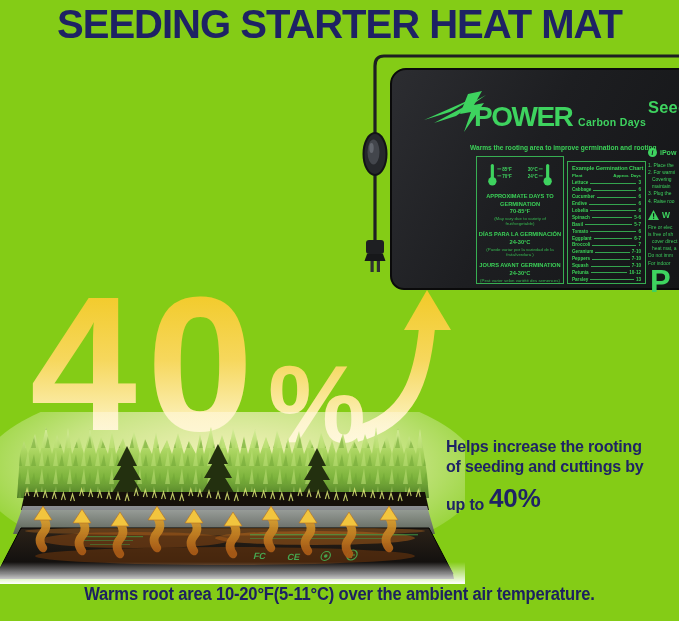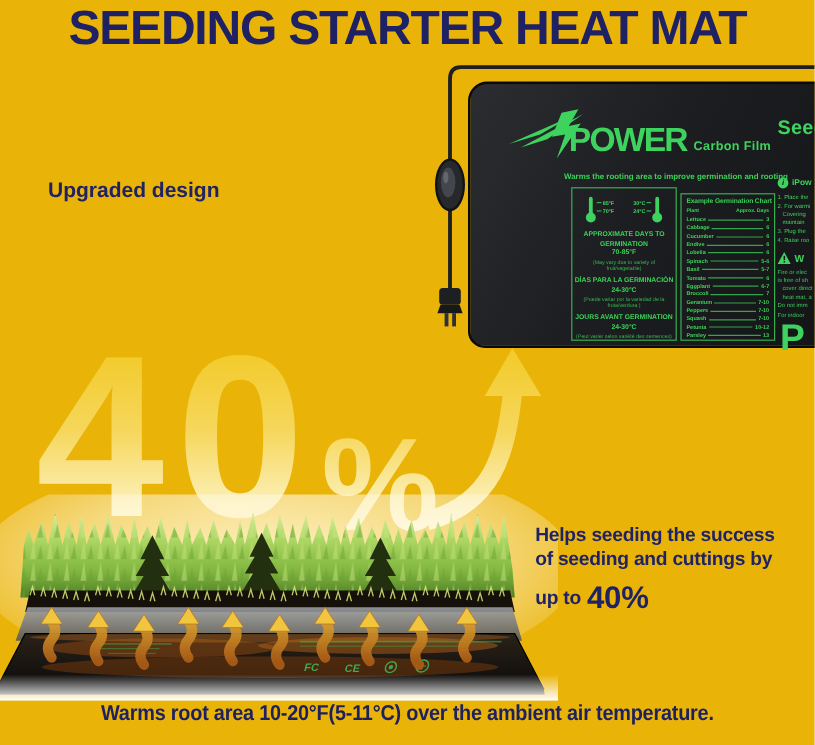--- a/index.html
+++ b/index.html
@@ -1,16 +1,16 @@
 <!DOCTYPE html>
 <html><head>
 <meta charset="utf-8">
 <style>
   html,body{margin:0;padding:0;background:#fff;}
-  .stage{position:relative;width:679px;height:621px;background:#eab308;overflow:hidden;
+  .stage{position:relative;width:679px;height:621px;background:#84cc16;overflow:hidden;
          font-family:"Liberation Sans",sans-serif;color:#1f2365;}
 
   
   .title{position:absolute;top:2px;left:0;right:0;text-align:center;font-size:40px;
          font-weight:800;letter-spacing:-1px;color:#1e2264;white-space:nowrap;}
 
   
   .upgraded{position:absolute;left:40px;top:147px;font-size:17.5px;font-weight:700;
             line-height:1.32;color:#1f2365;}
 
@@ -65,21 +65,21 @@
   .tray{position:absolute;left:-5px;top:412px;}
   .sprout{fill:none;stroke:#dce877;stroke-width:1.1;opacity:.85;}
   .arrow-stem{fill:none;stroke:url(#arrowGrad);stroke-width:8.5;stroke-linecap:round;opacity:.95;}
   .arrow-head{fill:#f2c53e;stroke:#b66f1e;stroke-width:.6;}
   .cert-t{fill:#46b557;opacity:.9;font-size:9px;font-weight:700;font-family:"Liberation Sans",sans-serif;}
   .greenline{fill:#3fae4f;}
 
   
   .helps{position:absolute;left:446px;top:437px;font-weight:700;color:#1f2365;
          font-size:16px;letter-spacing:-.2px;line-height:1.22;}
-  .helps-big{margin-top:7px;display:flex;align-items:center;}
+  .helps-big{margin-top:7px;display:flex;align-items:flex-end;}
   .big40{font-size:26px;margin-left:5px;font-weight:800;}
 
   
   .caption{position:absolute;left:0;right:0;top:584px;text-align:center;font-size:18px;
            font-weight:700;color:#1d2160;letter-spacing:-.2px;white-space:nowrap;
            transform:scaleX(.92);}
 </style>
 </head>
 <body>
 
@@ -98,33 +98,32 @@
     </defs>
     <text x="12" y="148" font-size="192" letter-spacing="10" fill="url(#goldGrad)">40</text>
     <text x="250" y="160" font-size="110" fill="url(#goldGrad)">%</text>
     <g>
       <path d="M 338 152 C 392 138 404 96 409 46" fill="none" stroke="url(#goldGrad)" stroke-width="16"></path>
       <polygon points="386,48 433,48 409,8" fill="url(#goldGrad)"></polygon>
     </g>
   </svg>
 
   <div class="upgraded">
-    <div>Upgraded design</div>
   </div>
 
   <div class="mat">
     <svg class="logo" width="175" height="46" viewBox="0 0 175 46">
       <g>
         <polygon class="bolt" points="0,30 52,7 26,22"></polygon>
         <polygon class="bolt" points="10,33 62,5 32,26"></polygon>
         <polygon class="bolt" points="44,4 58,1 50,15 60,13 40,42 47,22 36,24"></polygon>
       </g>
       <text x="50" y="36" class="logo-t">POWER</text>
     </svg>
-    <div class="carbon">Carbon Film</div>
+    <div class="carbon">Carbon Days</div>
     <div class="tagline">Warms the rooting area to improve germination and rooting</div>
 
     <div class="gbox box-temp">
       <svg width="80" height="28" viewBox="0 0 80 28">
         <g>
           <rect x="10.4" y="3" width="3.2" height="15" rx="1.6" class="tfill"></rect>
           <circle cx="12" cy="20.5" r="4.2" class="tfill"></circle>
         </g>
         <line x1="17" y1="8" x2="21" y2="8" class="tln"></line>
         <text x="22" y="10" class="tlb">85°F</text>
@@ -434,21 +433,21 @@
         <polygon points="304,111 322,111 313,97" class="arrow-head"></polygon>
         <path d="M354 142 q-6 -8 0 -15 q6 -7 0 -16" class="arrow-stem"></path>
         <polygon points="345,114 363,114 354,100" class="arrow-head"></polygon>
         <path d="M394 136 q-6 -8 0 -15 q6 -7 0 -16" class="arrow-stem"></path>
         <polygon points="385,108 403,108 394,94" class="arrow-head"></polygon>
       </g>
     <rect x="0" y="150" width="470" height="22" fill="url(#fadeWhite)"></rect>
   </svg>
 
   <div class="helps">
-    <div>Helps seeding the success</div>
+    <div>Helps increase the rooting</div>
     <div>of seeding and cuttings by</div>
     <div class="helps-big">
       <span>up to</span>
       <span class="big40">40%</span>
     </div>
   </div>
 
   <div class="caption">Warms root area 10-20°F(5-11°C) over the ambient air temperature.</div>
 </div>
 

